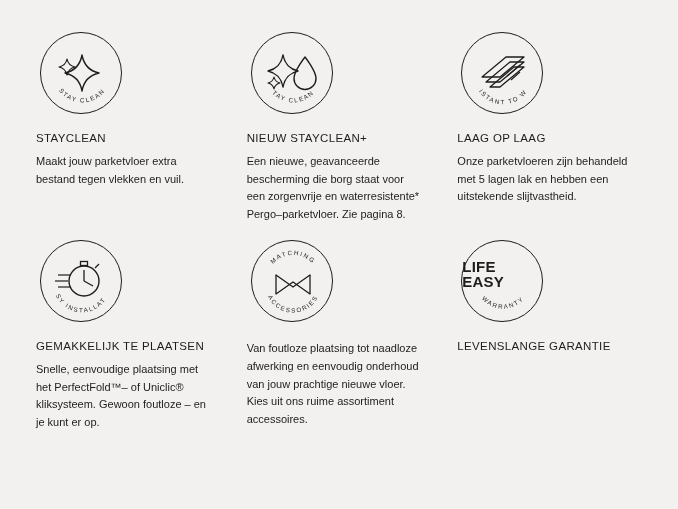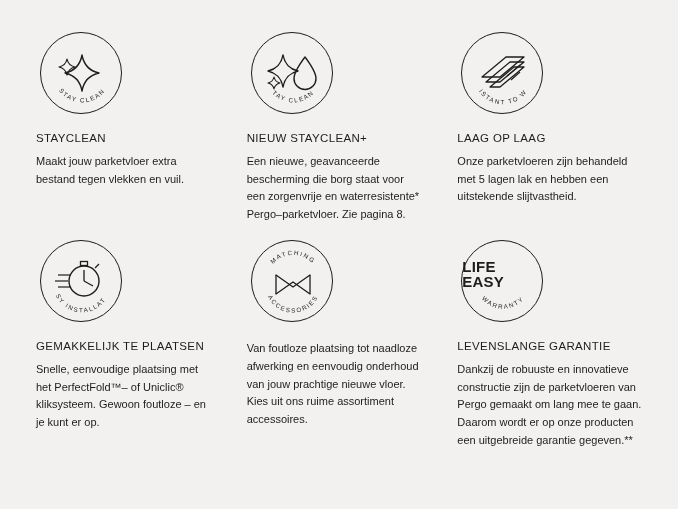--- a/index.html
+++ b/index.html
@@ -209,17 +209,16 @@
           <text class="arc-text" text-anchor="middle">
             <textPath href="#arc6" startOffset="50%">WARRANTY</textPath>
           </text>
         </svg>
         <div class="lifetime-text">
           <div>LIFE</div>
           <div>EASY</div>
         </div>
       </div>
       <p class="cell-title">LEVENSLANGE GARANTIE</p>
-      <p class="cell-body">Dankzij de robuuste en innovatieve constructie zijn de parketvloeren van Pergo gemaakt om lang mee te gaan. Daarom wordt er op onze producten een uitgebreide garantie gegeven.**</p>
     </div>
   </div>
 
 </div>
 
 </body></html>

